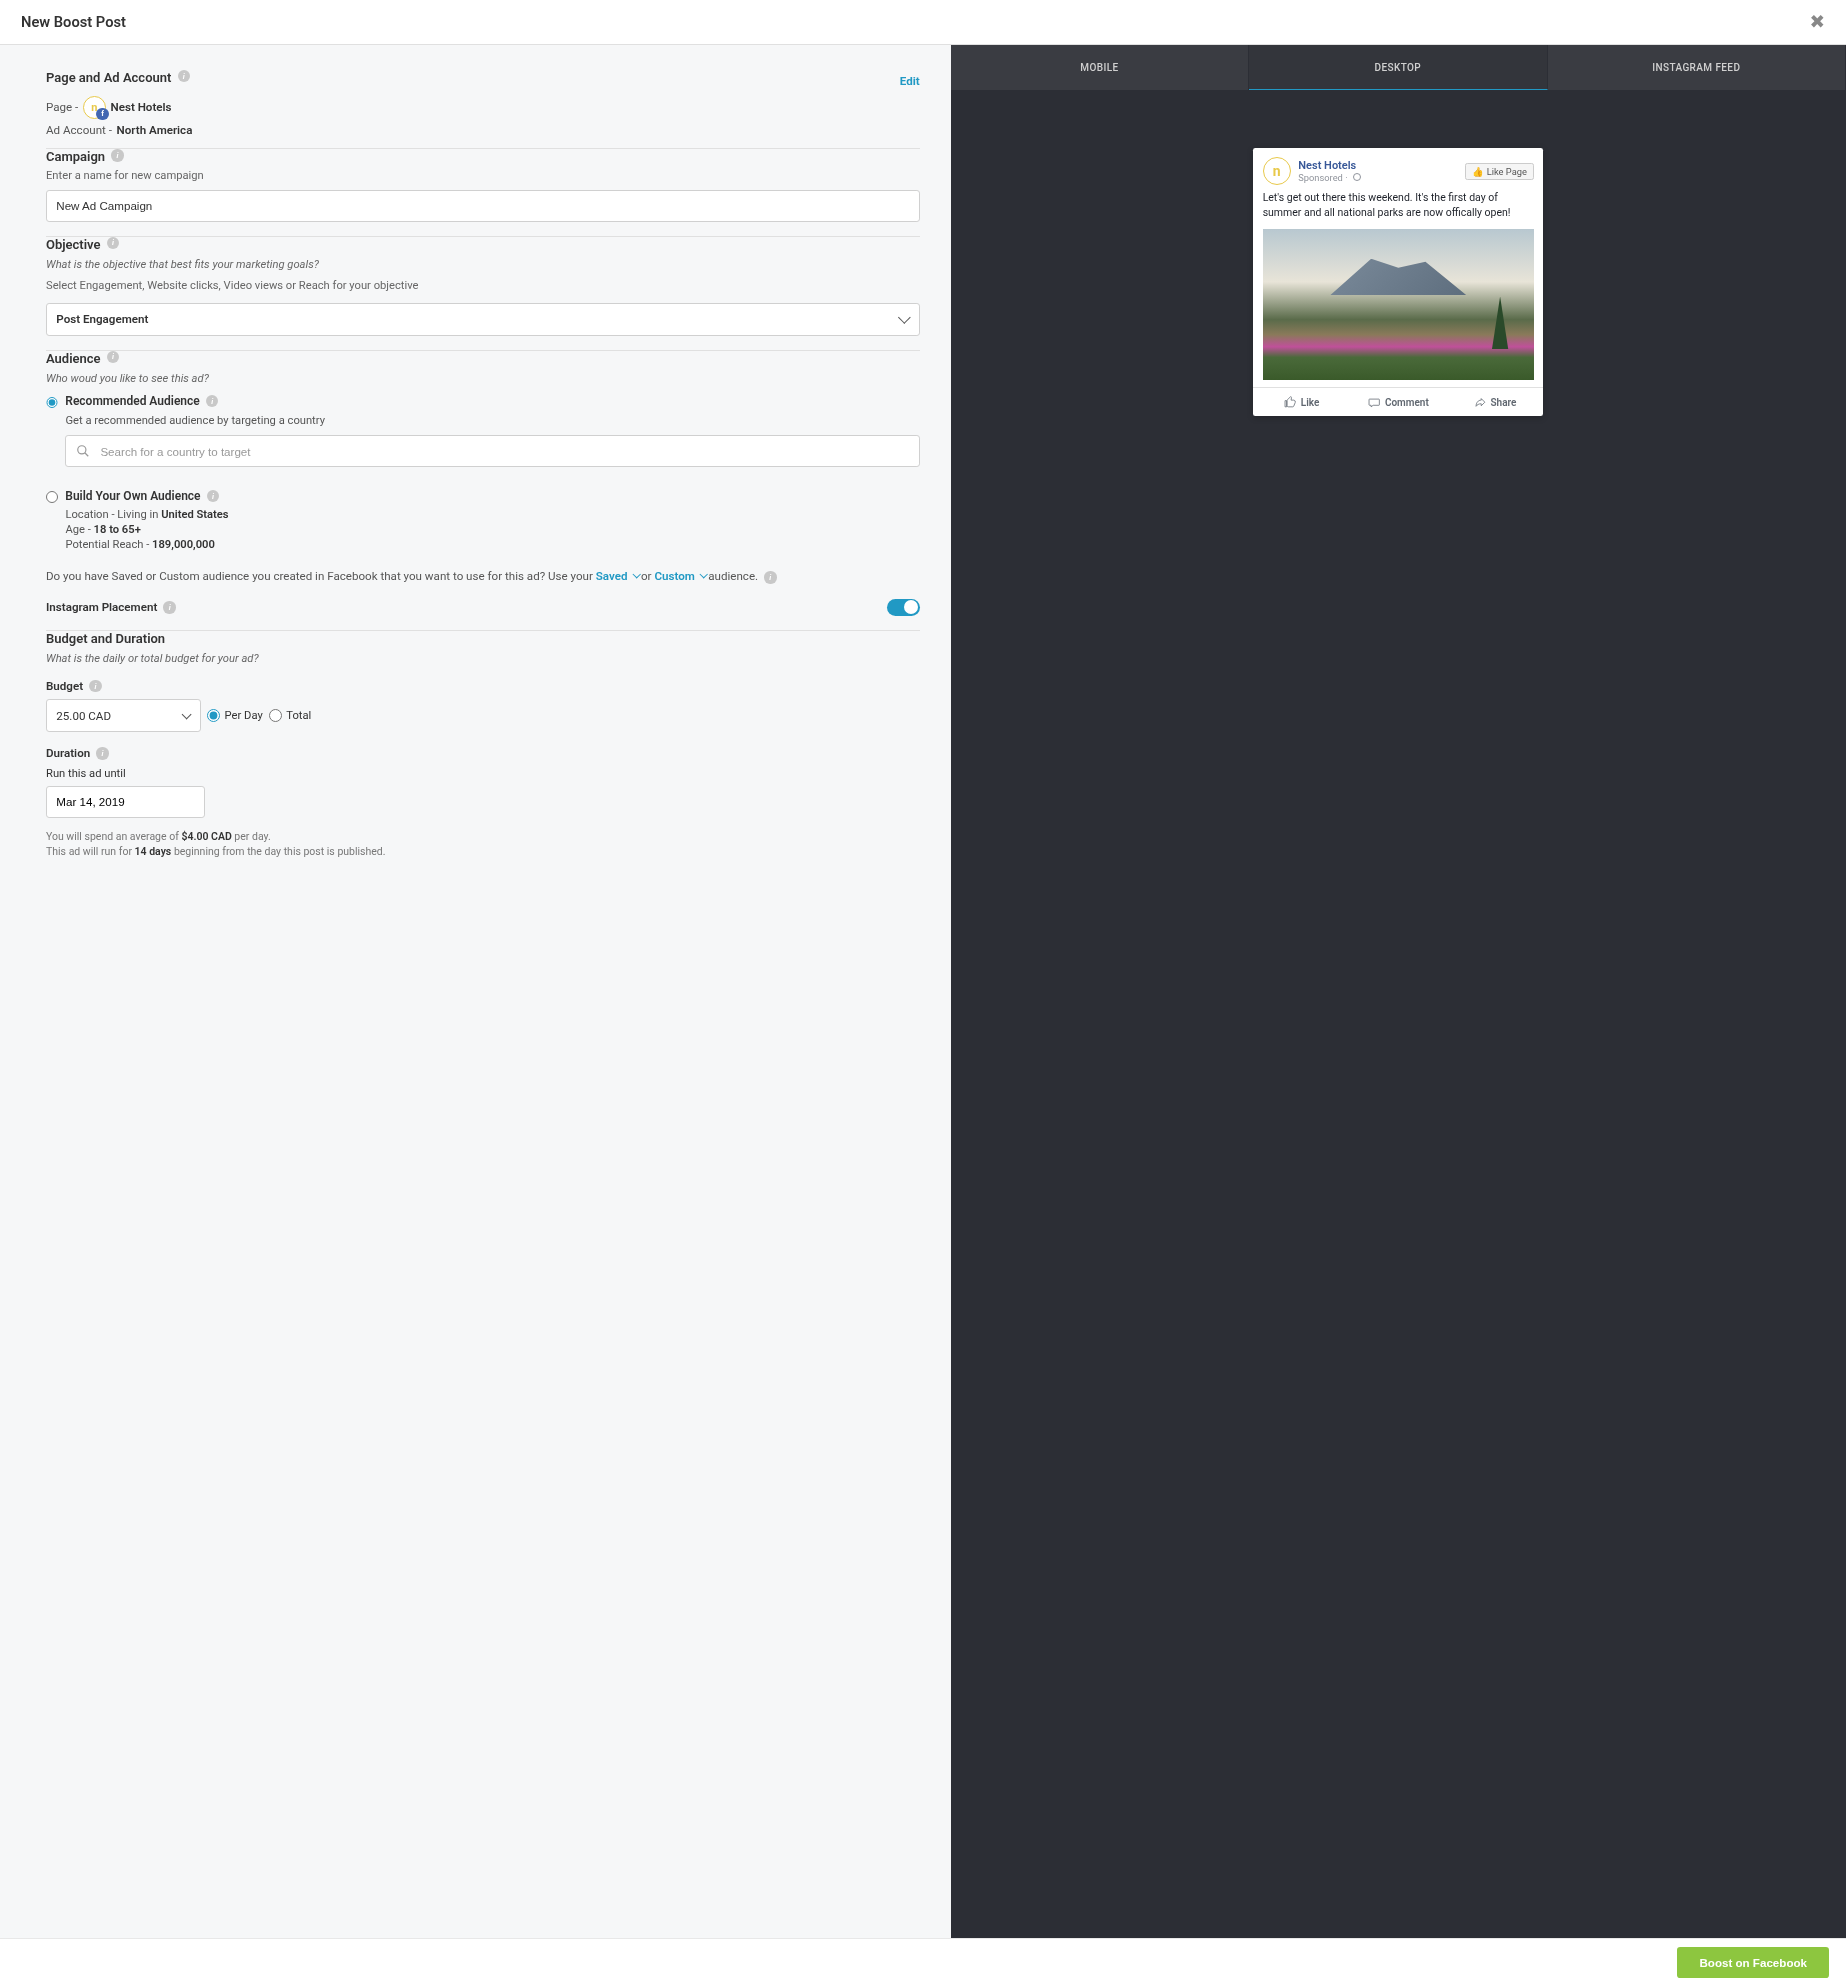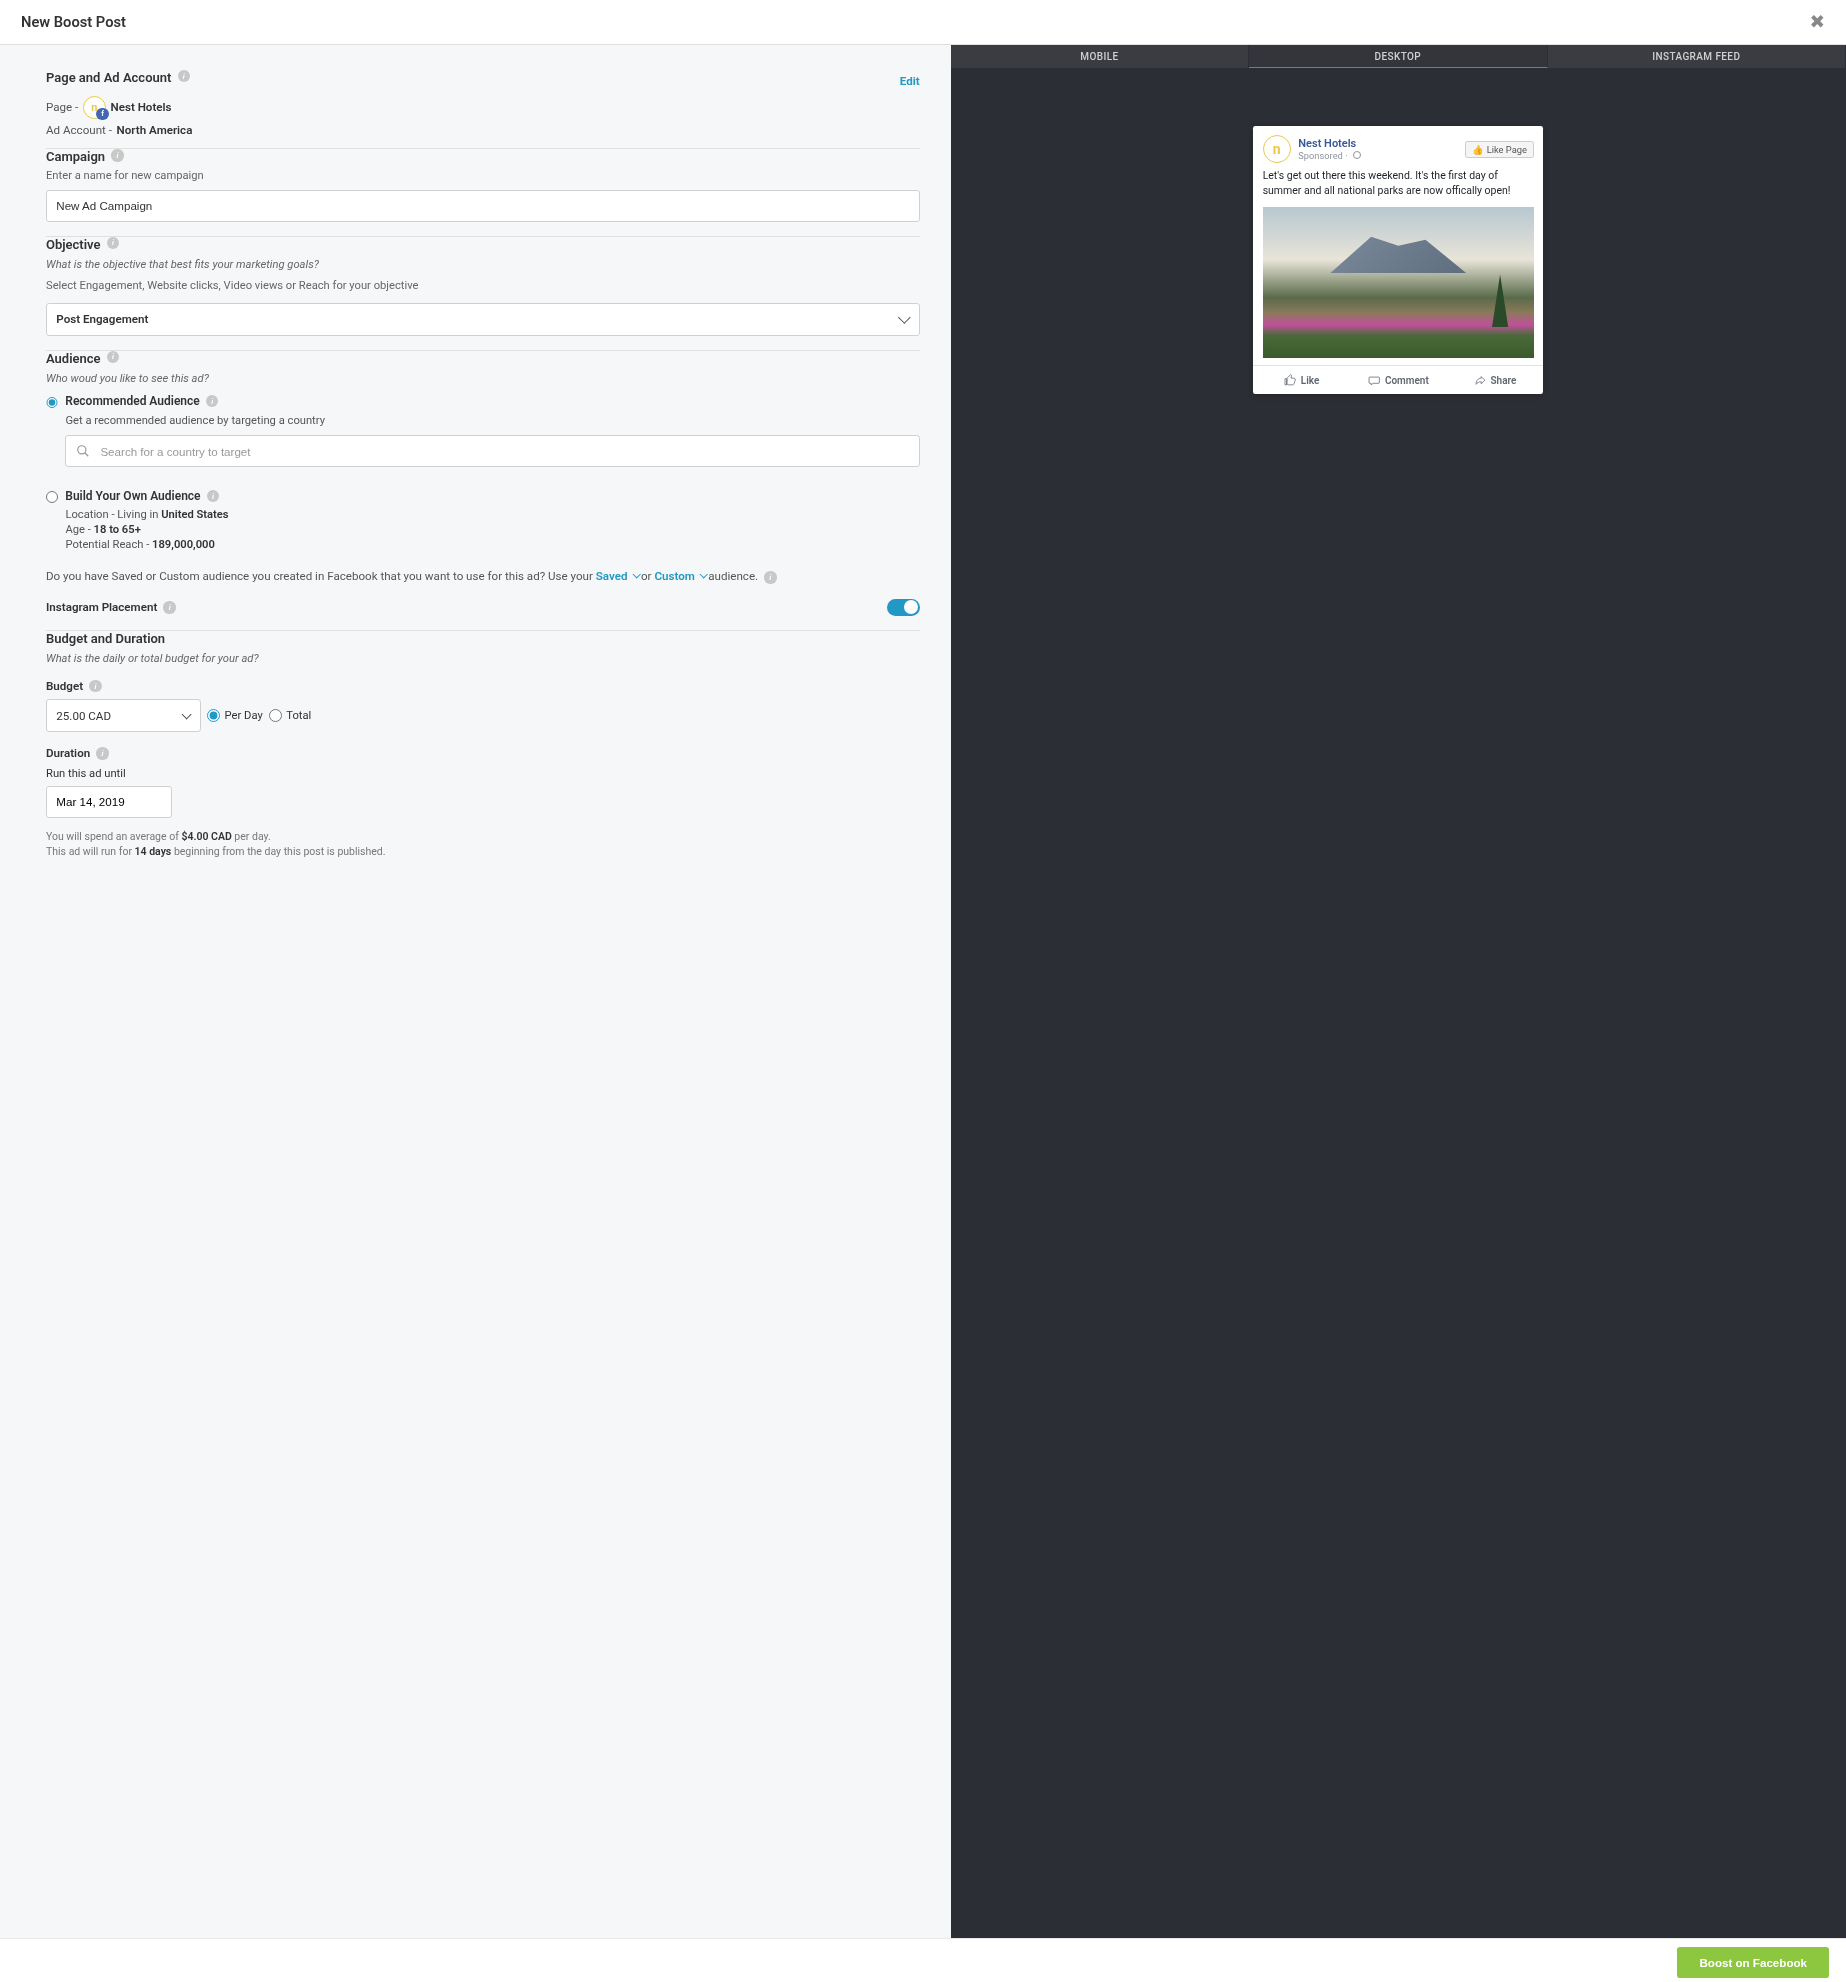--- a/index.html
+++ b/index.html
@@ -3,21 +3,21 @@
 <meta charset="utf-8">
 <style>
 * { box-sizing: border-box; margin: 0; padding: 0; }
 body { font-family: -apple-system, BlinkMacSystemFont, "Segoe UI", Roboto, "Helvetica Neue", Arial, sans-serif; color: #333; background: #fff; }
 .header { display: flex; align-items: center; justify-content: space-between; padding: 11px 21px; border-bottom: 0.8px solid #e0e0e0; }
 .header h1 { font-size: 14.7px; font-weight: 600; color: #333; }
 .close-btn { font-size: 18.6px; color: #888; cursor: pointer; background: none; border: none; }
 .main { display: flex; min-height: calc(100vh - 89px); }
 .left { width: 51.5%; background: #f6f7f8; padding: 25px 31px 31px 46px; overflow-y: auto; }
 .right { width: 48.5%; background: #2c2e35; display: flex; flex-direction: column; }
-.tabs { display: flex; background: #3a3c42; height: 23px; }
+.tabs { display: flex; background: #3a3c42; height: 45px; }
 .tab { flex: 1; display: flex; align-items: center; justify-content: center; color: #d0d0d0; font-size: 10px; font-weight: 500; letter-spacing: 0.4px; cursor: pointer; border-right: 0.8px solid #2c2e35; text-transform: uppercase; }
 .tab.active { border-bottom: 1.5px solid #2199c4; background: #33353b; }
 .preview-wrap { flex: 1; display: flex; align-items: flex-start; justify-content: center; padding-top: 58px; }
 .preview-card { background: #fff; border-radius: 2.3px; width: 290px; padding: 9.3px 0 0 0; box-shadow: 0 1.5px 6.2px rgba(0,0,0,0.2); }
 .preview-header { display: flex; align-items: center; padding: 0 9.3px 6.2px 9.3px; }
 .avatar { width: 28px; height: 28px; border-radius: 50%; background: #fff; border: 1.5px solid #e8c94a; display: flex; align-items: center; justify-content: center; color: #e8c94a; font-weight: bold; font-size: 14px; margin-right: 7.7px; }
 .preview-meta { flex: 1; }
 .preview-name { color: #385898; font-weight: 600; font-size: 11px; }
 .preview-sponsored { color: #90949c; font-size: 9.3px; }
 .like-page { border: 0.8px solid #ccc; border-radius: 2.3px; padding: 2.3px 6.2px; font-size: 9.3px; color: #555; cursor: pointer; background: #f5f5f5; display: flex; align-items: center; gap: 3.1px; }
@@ -62,21 +62,21 @@
 .ig-label { font-weight: 600; font-size: 11.6px; color: #333; display: flex; align-items: center; gap: 6.2px; }
 .toggle { width: 33px; height: 17px; background: #2199c4; border-radius: 8.5px; position: relative; cursor: pointer; }
 .toggle-knob { width: 14px; height: 14px; background: #fff; border-radius: 50%; position: absolute; top: 1.5px; right: 1.5px; }
 .budget-row { display: flex; align-items: center; gap: 6px; margin-top: 6.2px; }
 .budget-select-wrap { position: relative; width: 155px; }
 .budget-select-wrap::after { content: ''; position: absolute; right: 11px; top: 50%; width: 6.2px; height: 6.2px; border-right: 1.5px solid #555; border-bottom: 1.5px solid #555; transform: translateY(-70%) rotate(45deg); pointer-events: none; }
 .radio-inline { display: flex; align-items: center; gap: 4.6px; font-size: 11.2px; color: #333; cursor: pointer; }
 .radio-inline input { accent-color: #2199c4; }
 .sub-label { font-weight: 600; font-size: 11.6px; margin-top: 14px; margin-bottom: 6.2px; display: flex; align-items: center; gap: 6.2px; }
 .dur-hint { font-size: 11.2px; color: #333; margin-bottom: 6.2px; }
-.date-input { width: 126px; border: 0.8px solid #d0d0d0; border-radius: 3.1px; padding: 8.5px 9.3px; font-size: 11.6px; background: #fff; }
+.date-input { width: 159px; border: 0.8px solid #d0d0d0; border-radius: 3.1px; padding: 8.5px 9.3px; font-size: 11.6px; background: #fff; }
 .footnote { font-size: 10.5px; color: #777; margin-top: 11px; line-height: 1.5; }
 .footnote .strong { font-weight: 600; color: #333; }
 .footer { display: flex; justify-content: flex-end; padding: 7.7px 17px; background: #fff; border-top: 0.8px solid #e8e8e8; }
 .boost-btn { background: #8dc63f; color: #fff; border: none; border-radius: 3.1px; padding: 9.3px 22px; font-size: 11.6px; font-weight: 600; cursor: pointer; }
 .section.no-border { border-bottom: none; }
 .select-text { font-weight: 600; }
 .globe { display: inline-block; width: 8.5px; height: 8.5px; border: 1.2px solid #90949c; border-radius: 50%; position: relative; margin-left: 3.1px; }
 </style>
 </head>
 <body>

